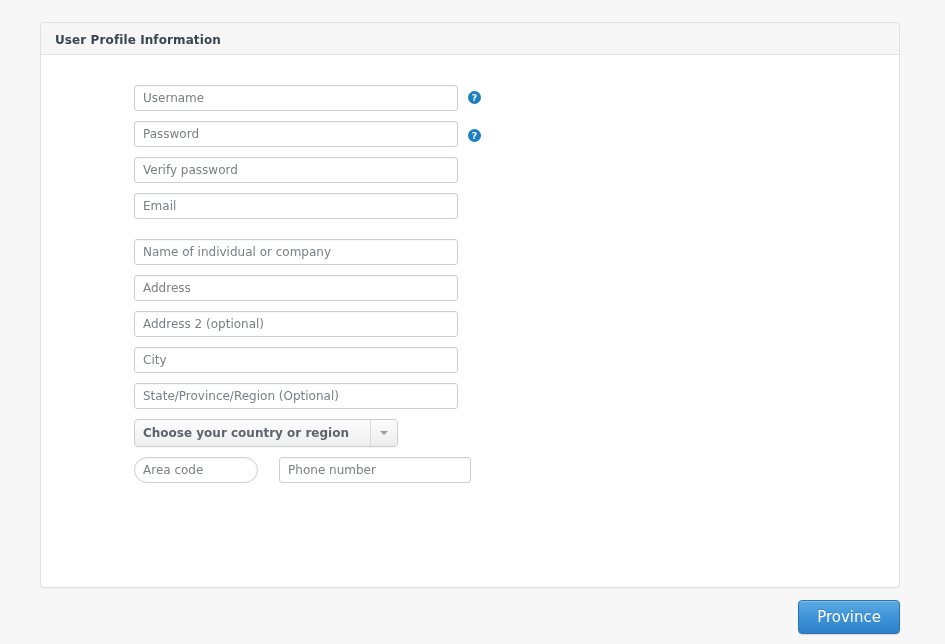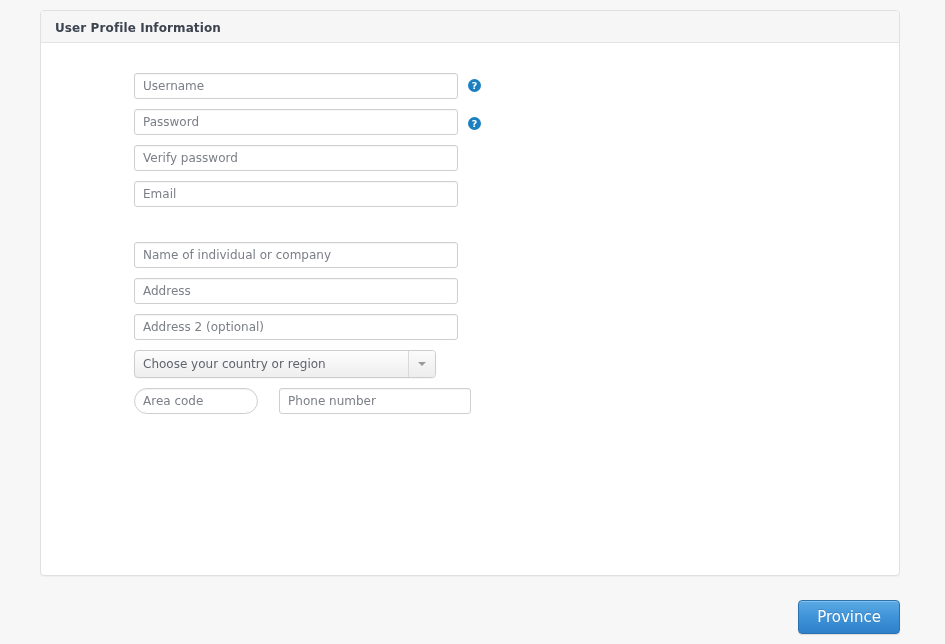--- a/index.html
+++ b/index.html
@@ -19,21 +19,21 @@
     position: relative;
     width: 945px;
     height: 644px;
     box-sizing: border-box;
   }
 
   
   .panel {
     position: absolute;
     left: 40px;
-    top: 10px;
+    top: 22px;
     width: 860px;
     height: 566px;
     background: #ffffff;
     border: 1px solid #e0e0e0;
     border-radius: 4px;
     box-sizing: border-box;
     box-shadow: 0 1px 1px rgba(0,0,0,0.035);
   }
 
   .panel-header {
@@ -60,21 +60,21 @@
 
   
   .form-row {
     position: relative;
     height: 26px;
     margin: 0 0 10px 0;
     padding-left: 93px;
     box-sizing: border-box;
   }
   .form-row.group-gap {
-    margin-top: 35px;
+    margin-top: 20px;
   }
 
   .field {
     display: block;
     box-sizing: border-box;
     width: 324px;
     height: 26px;
     padding: 4px 8px;
     font-family: "DejaVu Sans", "Liberation Sans", sans-serif;
     font-size: 12px;
@@ -112,28 +112,29 @@
   .select-row {
     position: relative;
     height: 28px;
     margin: 0 0 10px 0;
     padding-left: 93px;
     box-sizing: border-box;
   }
   .select-wrap {
     position: relative;
     display: block;
-    width: 302px;
+    width: 264px;
     height: 28px;
     box-sizing: border-box;
     border: 1px solid #cdcdcd;
     border-radius: 4px;
     background: linear-gradient(to bottom, #fdfdfd 0%, #eeeeee 100%);
     box-shadow: 0 1px 1px rgba(0,0,0,0.04);
     overflow: hidden;
+    font-weight: bold;
   }
   .select-label {
     display: block;
     padding: 0 34px 0 8px;
     font-size: 12px;
     line-height: 26px;
     color: #5f646c;
     white-space: nowrap;
     overflow: hidden;
     text-overflow: ellipsis;
@@ -237,21 +238,27 @@
 
 
       <div class="form-row">
         <input class="field" type="text" placeholder="Address" style="">
       </div>
 
       <div class="form-row">
         <input class="field" type="text" placeholder="Address 2 (optional)" style="">
       </div>
 
-
+      <div class="form-row">
+        <input class="field" type="text" placeholder="City" style="">
+      </div>
+
+      <div class="form-row">
+        <input class="field" type="text" placeholder="State/Province/Region (Optional)" style="">
+      </div>
 
 
       <div class="select-row">
         <div class="select-wrap">
           <span class="select-label">Choose your country or region</span>
           <span class="select-arrow-btn"></span>
         </div>
       </div>
 
       <div class="phone-row">

